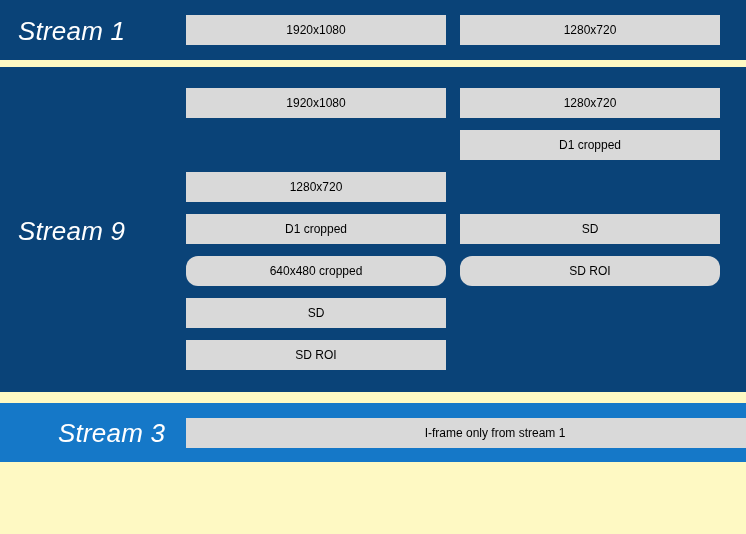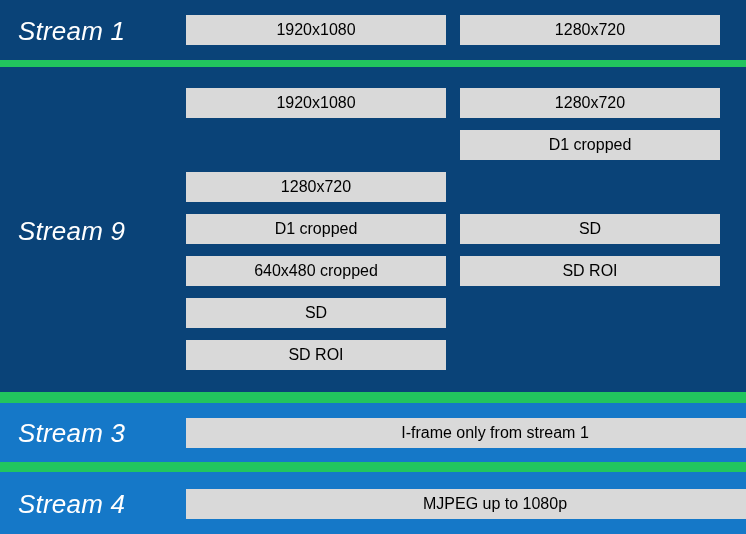--- a/index.html
+++ b/index.html
@@ -12,21 +12,21 @@
     width: 746px;
     height: 534px;
     font-family: "Liberation Sans", sans-serif;
     overflow: hidden;
   }
 
   .diagram {
     position: relative;
     width: 746px;
     height: 534px;
-    background: #22c55e;
+    background: #fef9c3;
   }
 
   
   .stream-block {
     position: absolute;
     left: 0;
     width: 746px;
     box-sizing: border-box;
   }
   .stream-block.navy   { background: #0a4378; }
@@ -46,48 +46,48 @@
     color: #ffffff;
     font-style: italic;
     font-size: 26px;
     line-height: 1.1;
     font-weight: 400;
     letter-spacing: 0.2px;
     white-space: nowrap;
   }
   #block-stream-1 .stream-label { top: 17px; }
   #block-stream-2 .stream-label { top: 150px; }
-  #block-stream-3 .stream-label { top: 16px; }
+  #block-stream-3 .stream-label { top: 16px; margin-left: 40px; }
   #block-stream-4 .stream-label { top: 18px; }
 
   
   .opt-box {
     position: absolute;
     height: 30px;
     background: #d9d9d9;
     color: #000000;
-    font-size: 16px;
+    font-size: 12px;
     line-height: 30px;
     text-align: center;
     white-space: nowrap;
     overflow: hidden;
   }
   .opt-box.col-left  { left: 186px; width: 260px; }
   .opt-box.col-right { left: 460px; width: 260px; }
   .opt-box.col-full  { left: 186px; width: 618px; text-align: center; }
 
   
   .s1-r0 { top: 15px; }
 
   
   .s2-r0 { top: 21px;  }
   .s2-r1 { top: 63px;  }
   .s2-r2 { top: 105px; }
   .s2-r3 { top: 147px; }
-  .s2-r4 { top: 189px; }
+  .s2-r4 { top: 189px; border-radius: 12px; }
   .s2-r5 { top: 231px; }
   .s2-r6 { top: 273px; }
 
   
   .s3-r0 { top: 15px; }
   .s4-r0 { top: 17px; }
 </style>
 </head>
 <body>
 
@@ -116,19 +116,14 @@
     <div class="opt-box col-right s2-r3">SD</div>
     <div class="opt-box col-right s2-r4">SD ROI</div>
   </div>
 
   <div class="stream-block bright" id="block-stream-3">
     <div class="stream-label">Stream 3</div>
 
     <div class="opt-box col-full s3-r0">I-frame only from stream 1</div>
   </div>
 
-  <div class="stream-block bright" id="block-stream-4">
-    <div class="stream-label">Stream 4</div>
-
-    <div class="opt-box col-full s4-r0">MJPEG up to 1080p</div>
-  </div>
 
 </div>
 
 </body></html>

